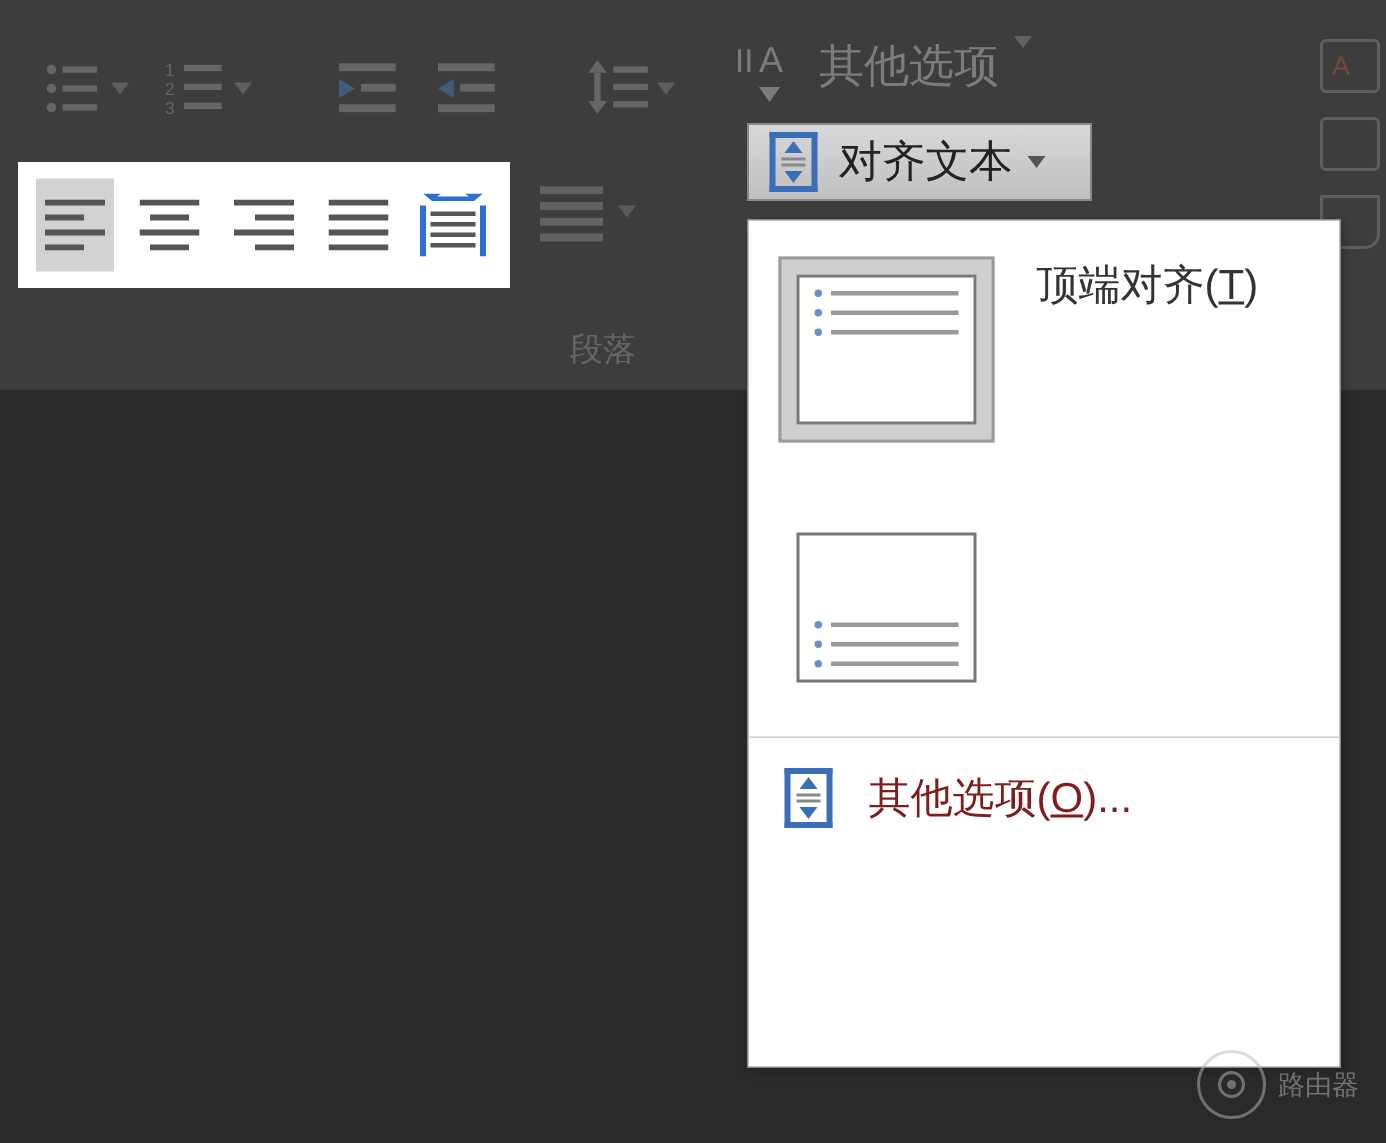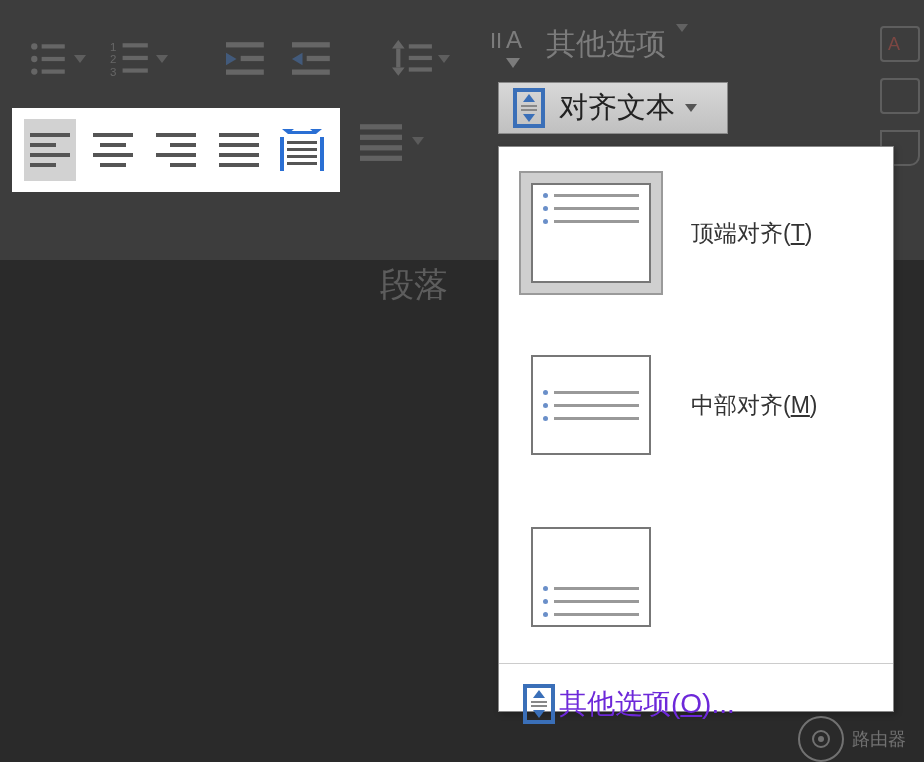--- a/index.html
+++ b/index.html
@@ -70,23 +70,22 @@
       display: flex; gap: 10px; align-items:center;
       opacity: 0.4;
     }
 
     
     .section-label {
       position: absolute;
       top: 218px;
       left: 380px;
       color: #888;
-      font-size: 34px;
+      font-size: 22px;
       opacity: 0.55;
-      margin-top: 44px;
     }
 
     
     .text-direction {
       position: absolute;
       top: 24px; left: 490px;
       display: flex; align-items: flex-start; gap: 10px;
       opacity: 0.5;
       color: #bbb;
       font-size: 30px;
@@ -130,25 +129,25 @@
       top: 146px;
       left: 498px;
       width: 396px;
       height: 566px;
       background: #fff;
       border: 1px solid #888;
       box-shadow: 2px 2px 6px rgba(0,0,0,0.25);
     }
     .menu-item {
       display: flex;
-      align-items: center;
+      align-items: flex-start;
       gap: 28px;
       padding: 24px 20px;
       cursor: pointer;
-      font-size: 23px;
+      font-size: 28px;
       color: #333;
     }
     .menu-item.sel .menu-thumb-wrap {
       background: #cfcfcf;
       border: 2px solid #9a9a9a;
       padding: 10px;
     }
     .menu-thumb-wrap {
       padding: 10px;
       border: 2px solid transparent;
@@ -169,31 +168,32 @@
       display: flex; align-items: center; gap: 6px;
     }
     .tdot { width: 5px; height: 5px; border-radius: 50%; background: #6a8fc9; }
     .tbar { height: 3px; background: #999; flex: 1; }
 
     .menu-divider { border-top: 1px solid #ccc; margin: 0; }
 
     .menu-item-bottom {
       display: flex;
       align-items: center;
+      gap: 20px;
       padding: 18px 20px;
       font-size: 28px;
-      color: #6d28d9;
+      color: #7f1d1d;
       cursor: pointer;
     }
     .underline-hot { text-decoration: underline; }
 
     
     .watermark {
       position: absolute;
-      bottom: 0; right: 18px;
+      bottom: 16px; right: 18px;
       color: #b8b8b8;
       font-size: 18px;
       display: flex; align-items: center; gap: 8px;
       opacity: 0.5;
     }
     .wm-icon {
       width: 46px; height: 46px;
       border: 2px solid #b8b8b8; border-radius: 50%;
       display: flex; align-items: center; justify-content: center;
     }
@@ -375,39 +375,20 @@
           </div>
         <div class="tline">
             <span class="tdot"></span>
             <span class="tbar"></span>
           </div>
       </div>
     </div>
     <span><span>顶端对齐</span>(<span class="underline-hot">T</span>)</span>
   </div>
 
-  <div class="menu-item">
-    <div class="menu-thumb-wrap">
-      <div class="menu-thumb mid">
-        <div class="tline">
-            <span class="tdot"></span>
-            <span class="tbar"></span>
-          </div>
-        <div class="tline">
-            <span class="tdot"></span>
-            <span class="tbar"></span>
-          </div>
-        <div class="tline">
-            <span class="tdot"></span>
-            <span class="tbar"></span>
-          </div>
-      </div>
-    </div>
-    <span><span>中部对齐</span>(<span class="underline-hot">M</span>)</span>
-  </div>
 
   <div class="menu-item">
     <div class="menu-thumb-wrap">
       <div class="menu-thumb bot">
         <div class="tline">
             <span class="tdot"></span>
             <span class="tbar"></span>
           </div>
         <div class="tline">
             <span class="tdot"></span>

